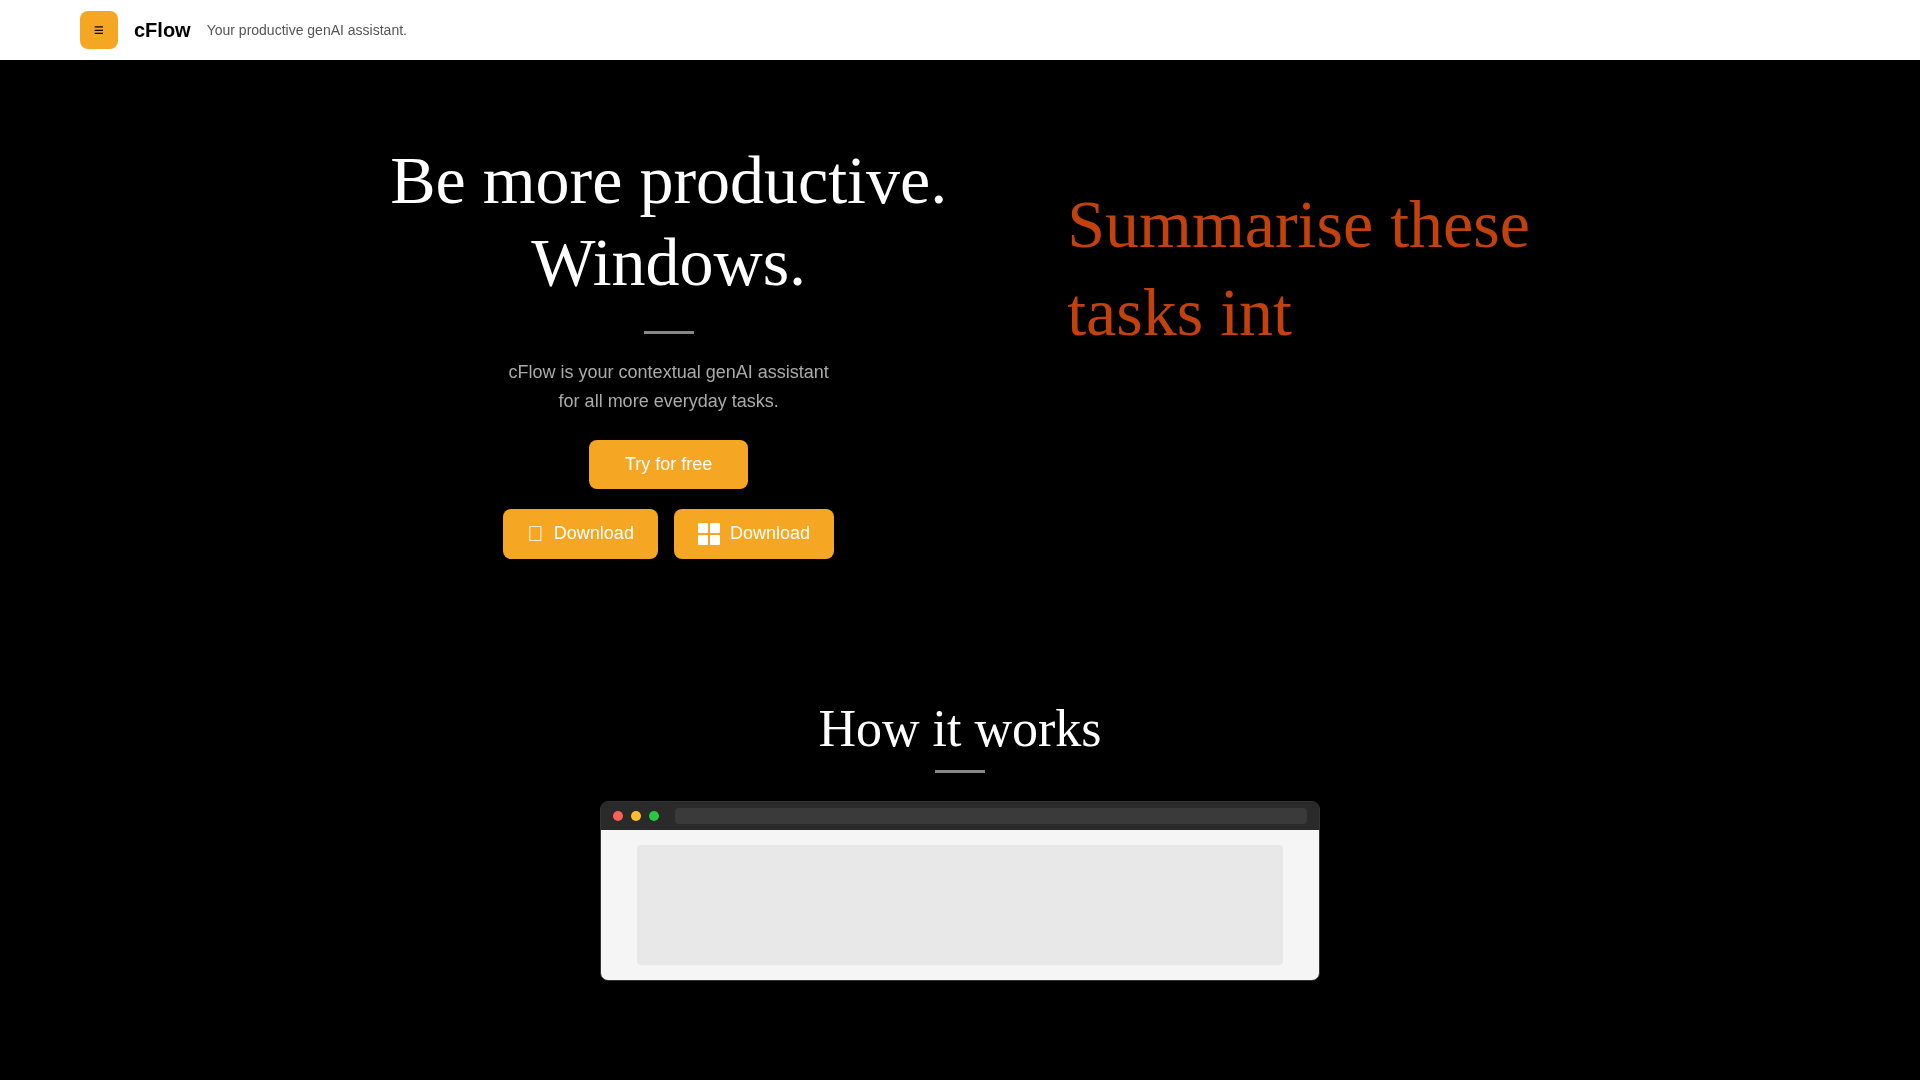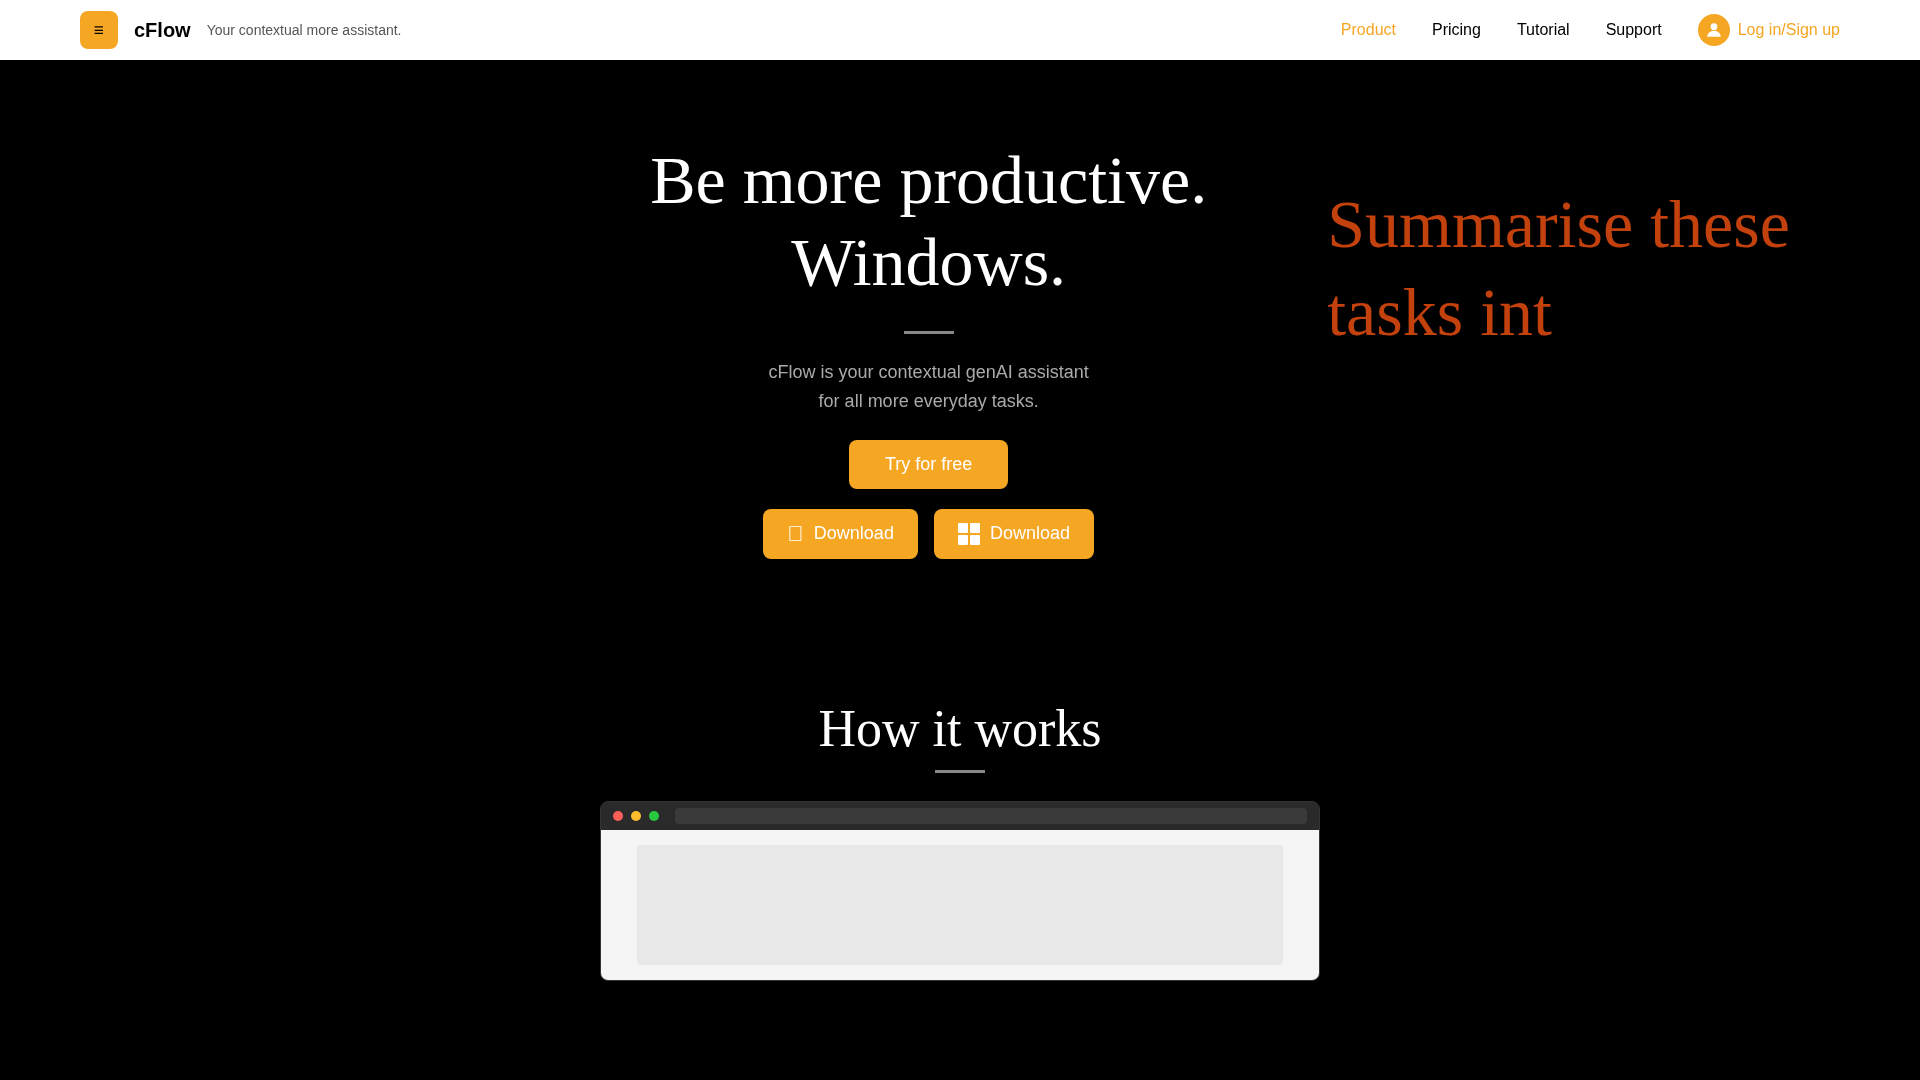--- a/index.html
+++ b/index.html
@@ -102,21 +102,21 @@
       align-items: center;
       justify-content: center;
     }
 
     
     .hero {
       padding-top: 60px;
       min-height: 580px;
       display: flex;
       align-items: center;
-      justify-content: flex-end;
+      justify-content: center;
       background-color: #000;
     }
 
     .hero-inner {
       display: flex;
       align-items: flex-start;
       justify-content: center;
       gap: 120px;
       width: 100%;
       max-width: 1400px;
@@ -305,36 +305,21 @@
   </style>
 </head>
 <body>
 
 <nav class="navbar">
   <div class="navbar-left">
     <div class="logo-icon">
       <span>≡</span>
     </div>
     <span class="brand-name">cFlow</span>
-    <span class="tagline">Your contextual more assistant.</span>
-  </div>
-  <div class="navbar-right">
-    <a class="nav-link active">Product</a>
-    <a class="nav-link">Pricing</a>
-    <a class="nav-link">Tutorial</a>
-    <a class="nav-link">Support</a>
-    <div class="login-btn">
-      <div class="avatar-icon">
-        <svg width="20" height="20" viewBox="0 0 24 24" fill="white">
-          <circle cx="12" cy="8" r="4"></circle>
-          <path d="M4 20c0-4 3.6-7 8-7s8 3 8 7" fill="white"></path>
-        </svg>
-      </div>
-      <span>Log in/Sign up</span>
-    </div>
+    <span class="tagline">Your productive genAI assistant.</span>
   </div>
 </nav>
 
 <section class="hero">
   <div class="hero-inner">
 
     <div class="hero-left">
       <h1 class="hero-title">
         <span>Be more productive.</span><br>
         <span>Windows.</span>

